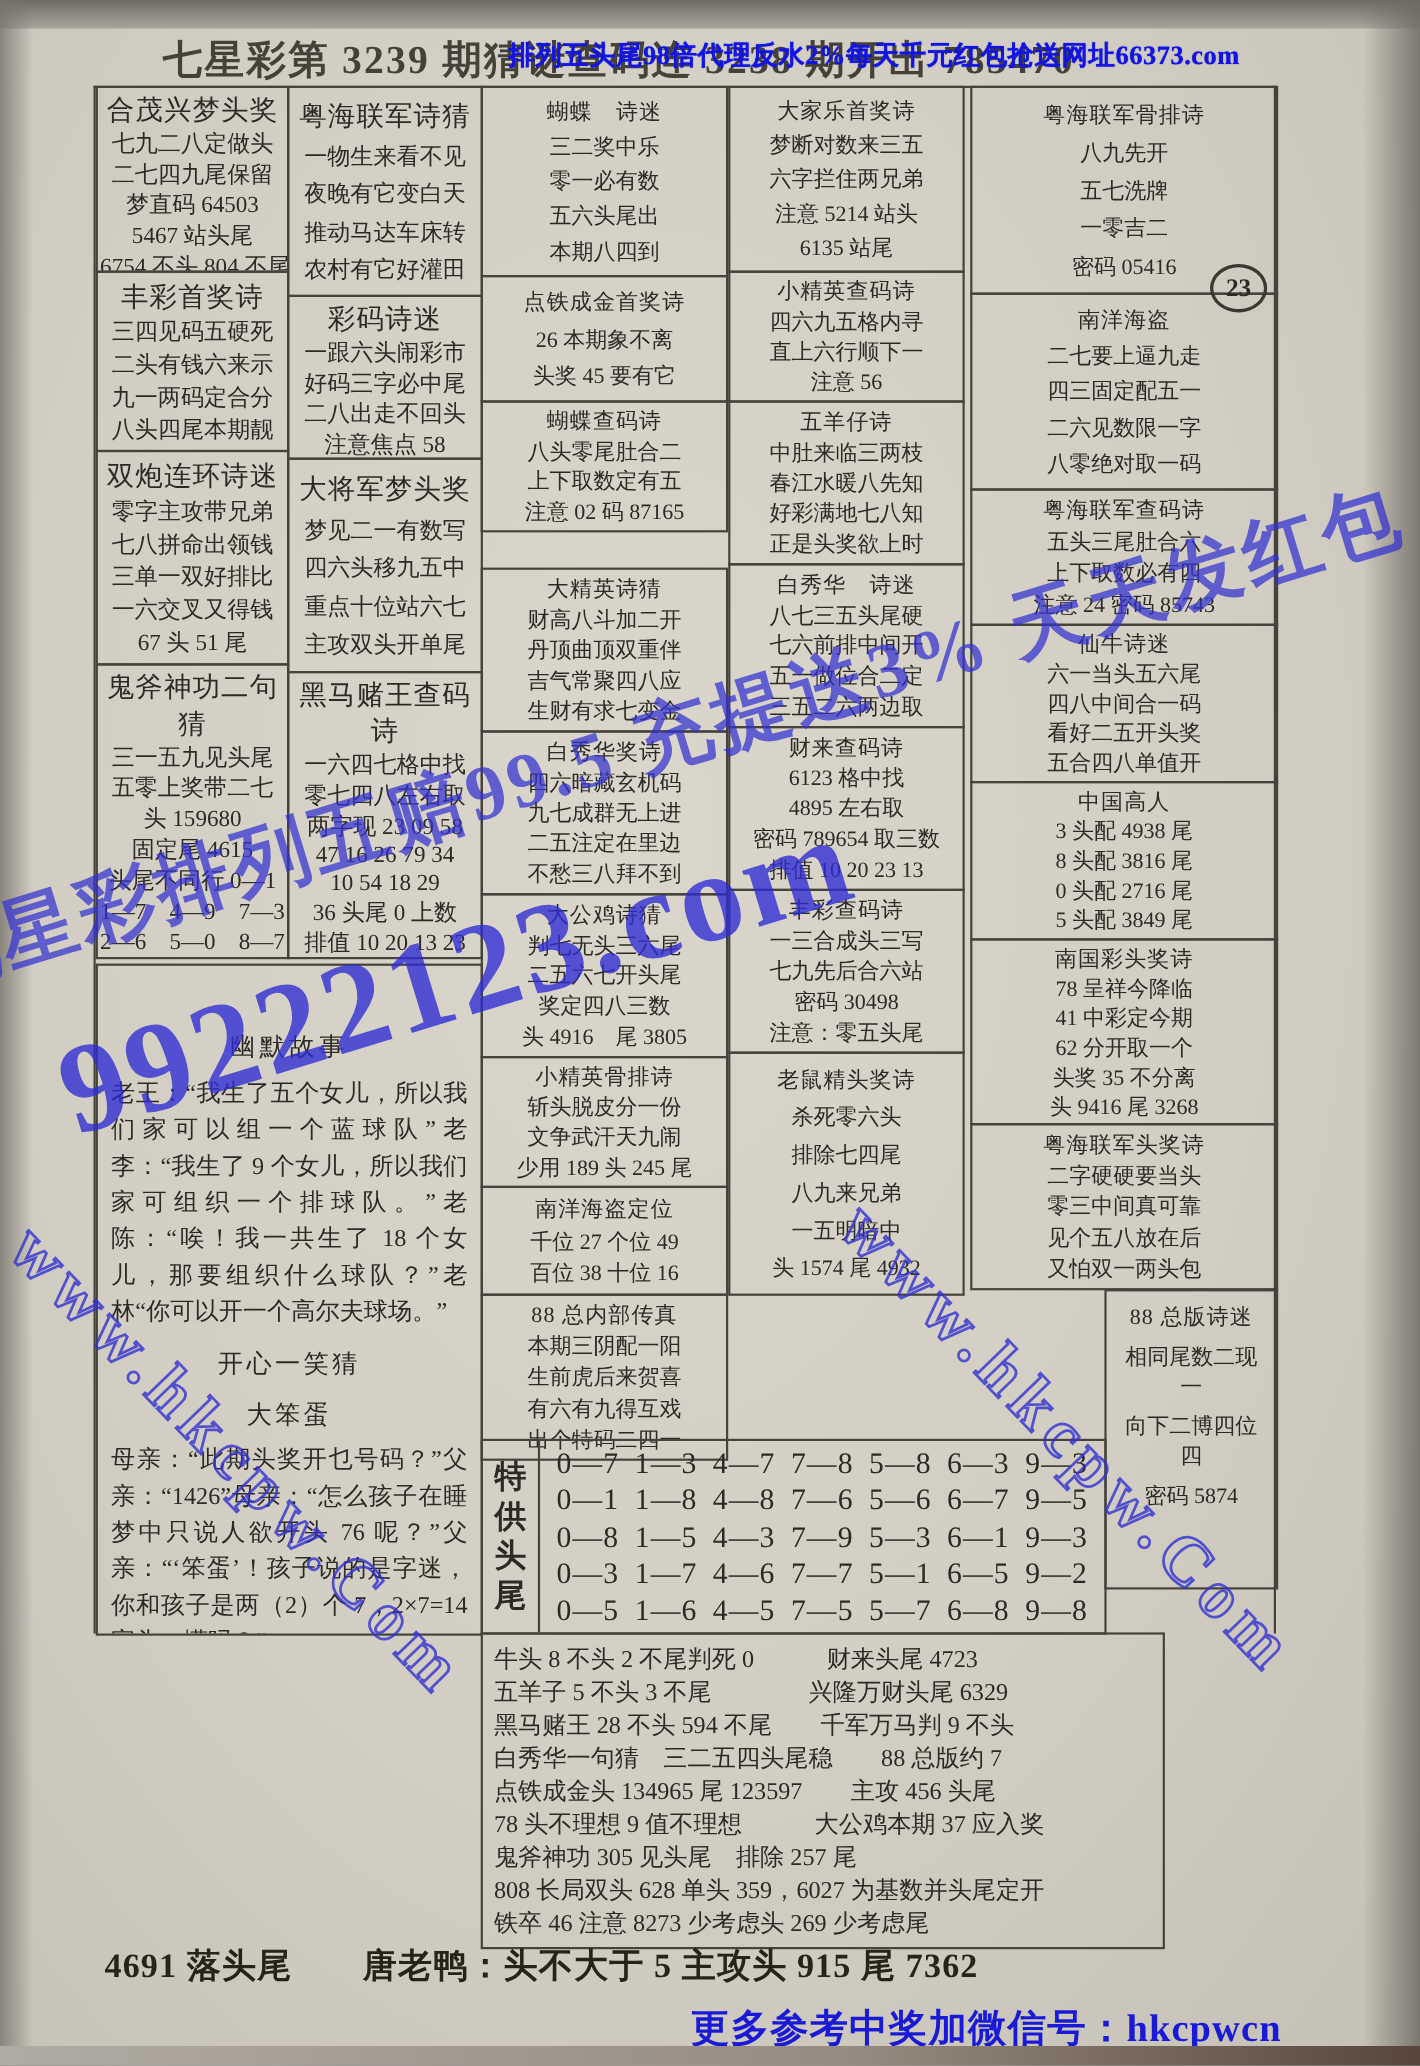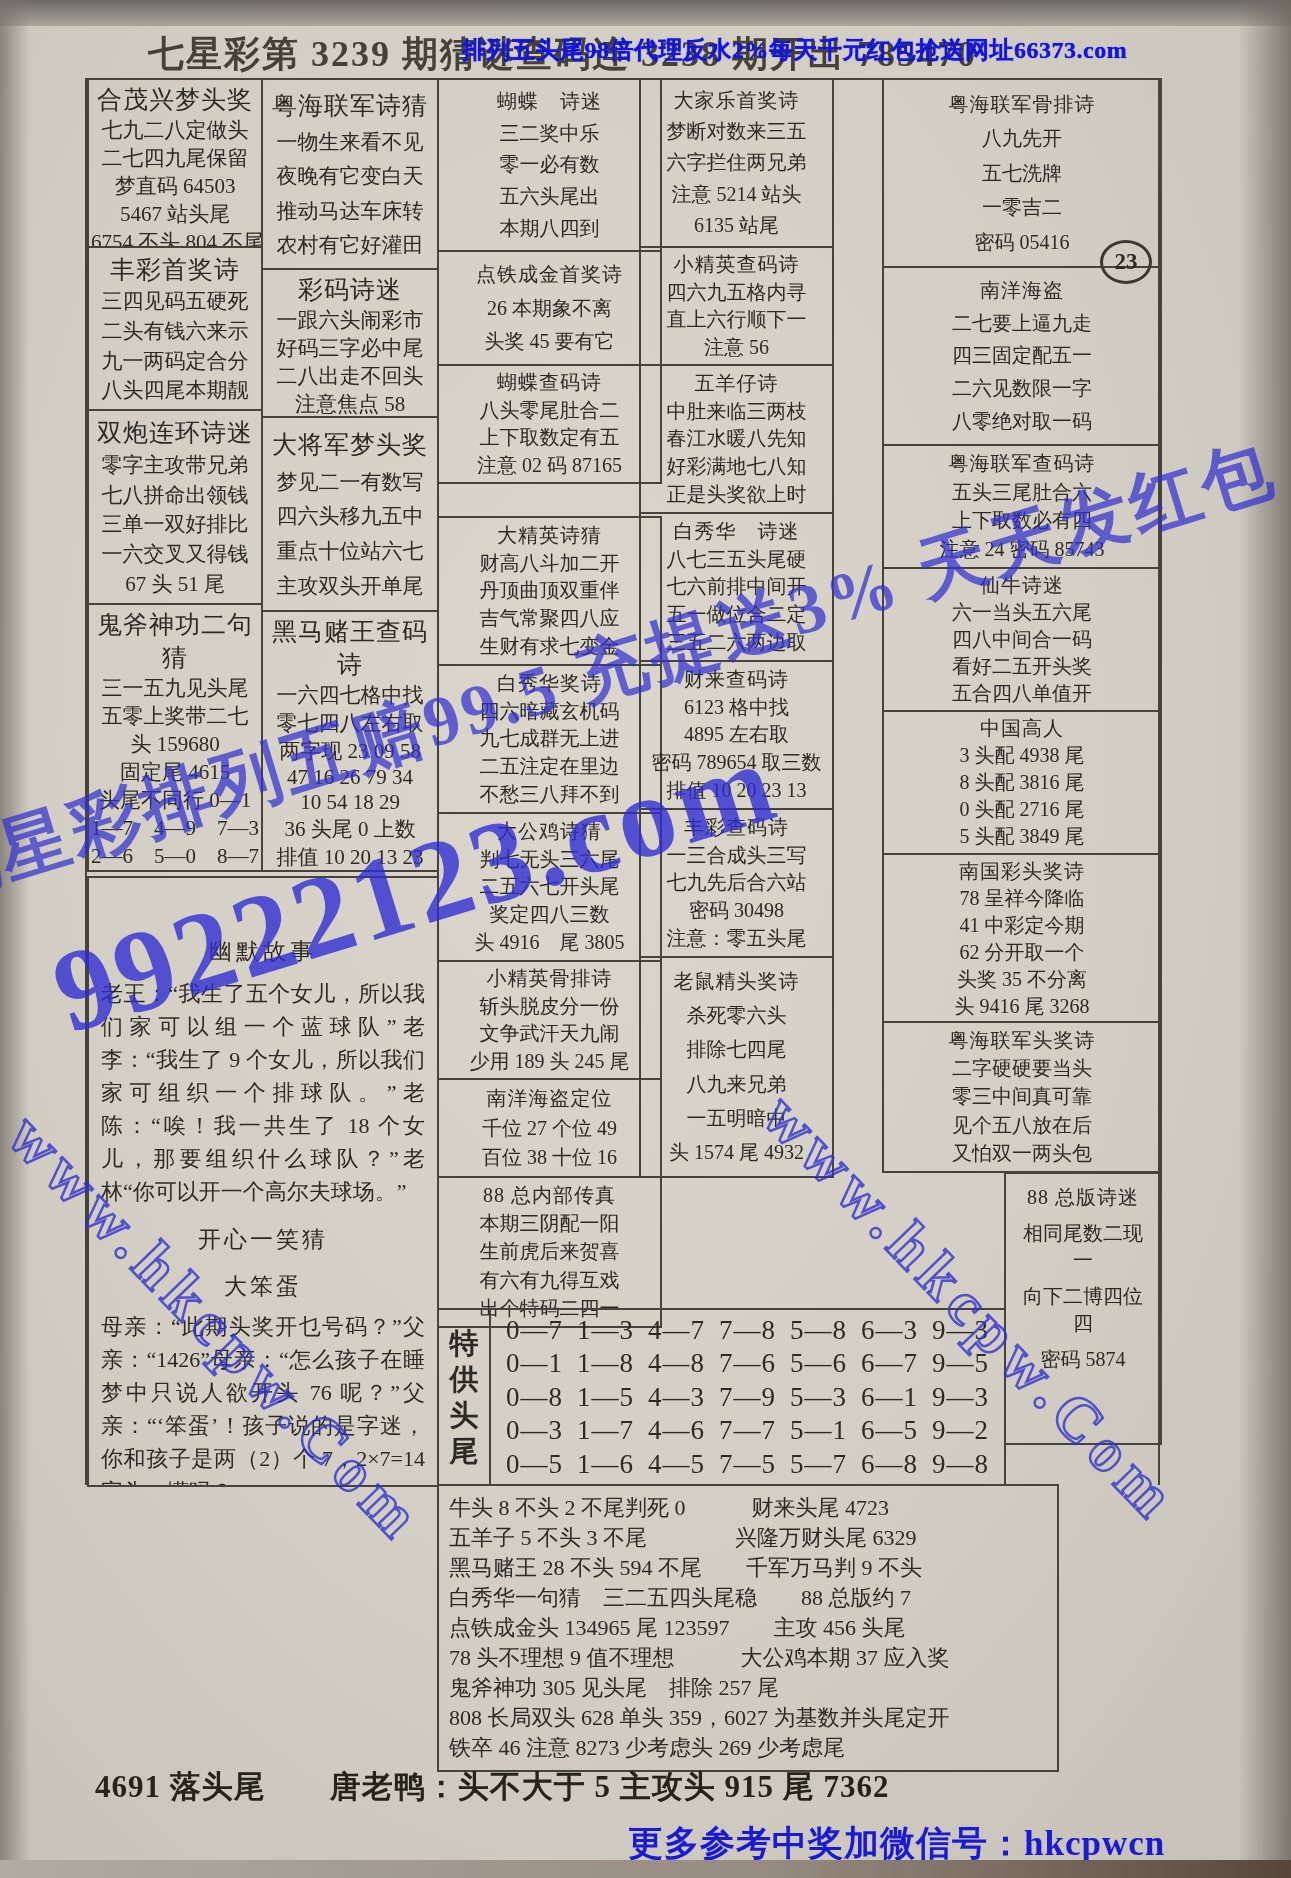--- a/index.html
+++ b/index.html
@@ -23,21 +23,21 @@
   .top-ad{position:absolute;left:462px;top:34px;font-size:24px;font-weight:700;
     color:#1313e2;z-index:6;white-space:nowrap;letter-spacing:.5px;
     text-shadow:0 0 1px #1313e2;}
 
   .sheet{position:absolute;left:85px;top:78px;width:1075px;height:1407px;
     border:2px solid #45433b;border-bottom:none;box-sizing:border-box;}
   .col{position:absolute;top:0;}
   #col-l1{left:0;width:176px;}
   #col-l2{left:174px;width:178px;}
   #col-3{left:350px;width:225px;}
-  #col-4{left:552px;width:195px;}
+  #col-4{left:575px;width:215px;}
   #col-5{left:795px;width:280px;}
   .box{border:2px solid #45433b;box-sizing:border-box;margin-top:-2px;
     padding:3px 2px;display:flex;flex-direction:column;justify-content:space-evenly;
     text-align:center;overflow:hidden;background:transparent;}
   .box-title{font-size:25px;letter-spacing:1px;}
   .box-line{font-size:21px;white-space:nowrap;}
   #col-3 .box-title,#col-3 .box-line,#col-4 .box-title,#col-4 .box-line,
   #col-5 .box-title,#col-5 .box-line{font-size:20px;}
 
   #story-box{position:absolute;left:0;top:796px;width:352px;height:611px;

